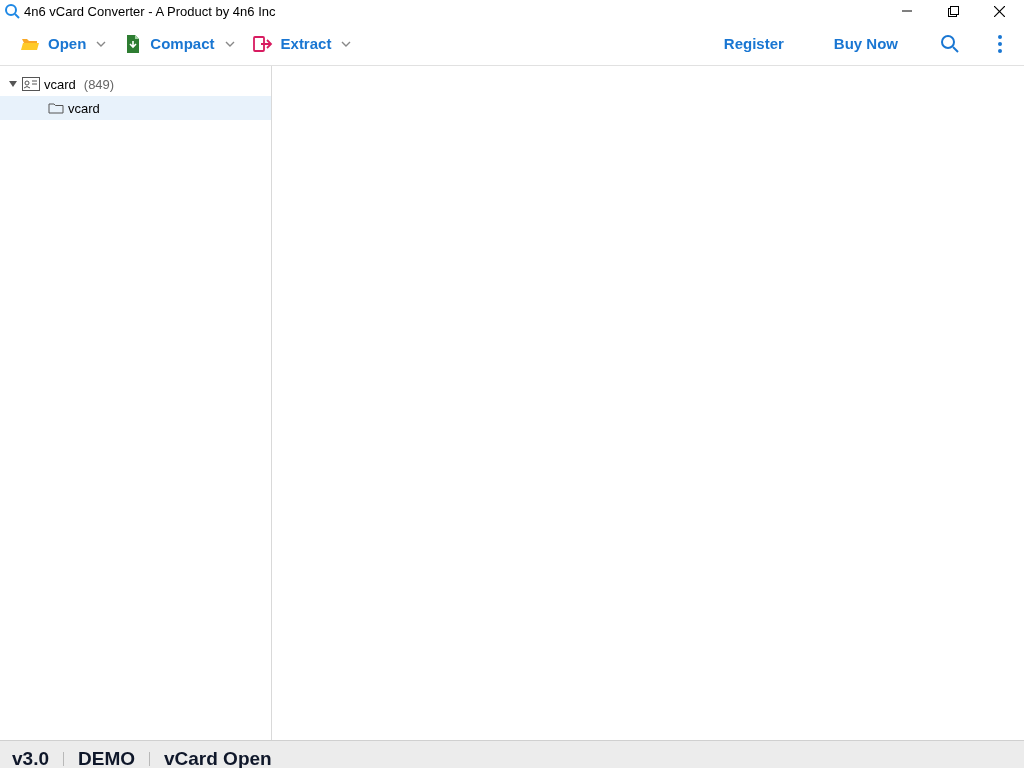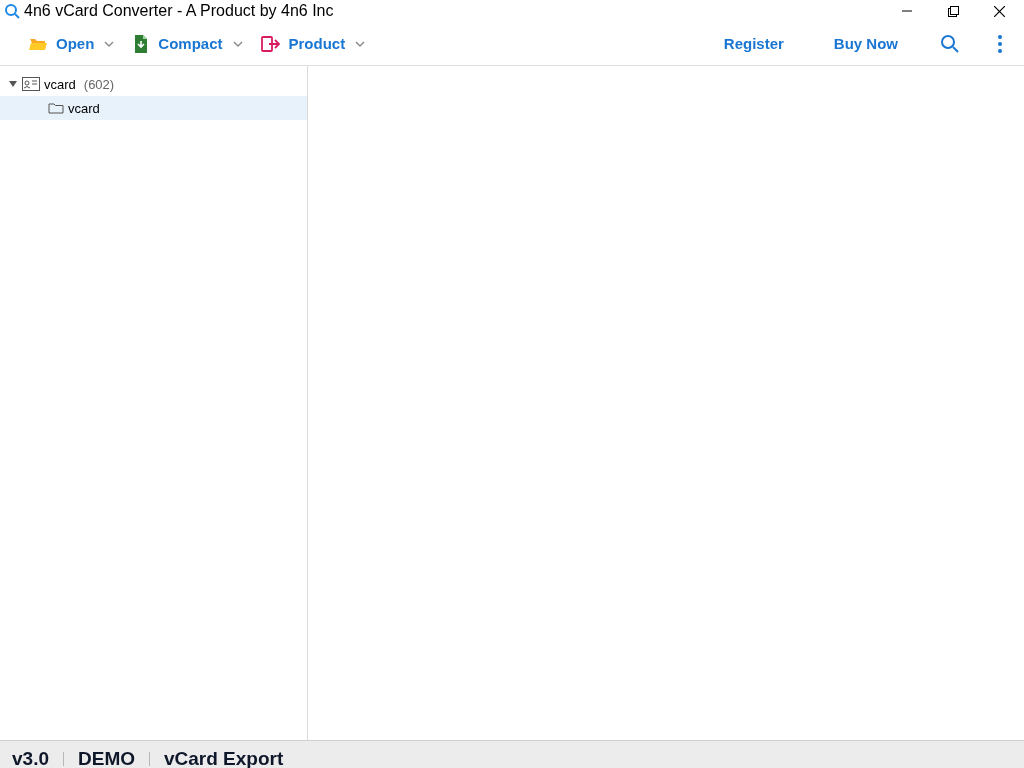--- a/index.html
+++ b/index.html
@@ -1,28 +1,28 @@
 <!DOCTYPE html>
 <html><head>
 <meta charset="utf-8">
 <style>
   * { box-sizing: border-box; margin: 0; padding: 0; }
   html, body { width: 1024px; height: 768px; font-family: "Segoe UI", Arial, sans-serif; background: #fff; overflow: hidden; }
   .titlebar { height: 22px; display: flex; align-items: center; padding: 0 2px 0 4px; background: #fff; }
-  .titlebar .title-text { font-size: 16px; color: #000; margin-left: 4px; }
+  .titlebar .title-text { font-size: 13px; color: #000; margin-left: 4px; }
   .titlebar .spacer { flex: 1; }
   .winbtn { width: 46px; height: 22px; display: flex; align-items: center; justify-content: center; color: #000; }
-  .toolbar { height: 44px; border-bottom: 1px solid #e1e1e1; display: flex; align-items: center; padding: 0 8px 0 28px; gap: 18px; background: #fff; }
+  .toolbar { height: 44px; border-bottom: 1px solid #e1e1e1; display: flex; align-items: center; padding: 0 8px 0 20px; gap: 18px; background: #fff; }
   .tbtn { display: flex; align-items: center; gap: 8px; font-size: 15px; font-weight: 600; color: #1976d2; cursor: pointer; }
   .tbtn .caret { margin-left: 2px; }
   .toolbar .grow { flex: 1; }
   .rlink { font-size: 15px; font-weight: 600; color: #1976d2; cursor: pointer; margin-right: 18px; margin-left: 14px; }
   .ricon { width: 32px; display: flex; align-items: center; justify-content: center; cursor: pointer; }
   .workspace { display: flex; height: calc(768px - 22px - 44px - 28px); }
-  .sidebar { width: 308px; border-right: 1px solid #d9d9d9; display: flex; flex-direction: column; background: #fff; }
+  .sidebar { width: 272px; border-right: 1px solid #d9d9d9; display: flex; flex-direction: column; background: #fff; }
   .tree { flex: 1; padding-top: 6px; font-size: 13px; color: #000; }
   .tree-row { display: flex; align-items: center; height: 24px; padding-left: 8px; gap: 4px; }
   .tree-row.root { }
   .tree-row.child { background: #e8f2fb; padding-left: 48px; }
   .tree-count { color: #666; margin-left: 4px; }
   .compact-bar { height: 30px; border-top: 1px solid #e6e6e6; display: flex; align-items: center; justify-content: flex-end; padding: 0 10px; gap: 8px; font-size: 13px; font-weight: 600; color: #333; }
   .toggle { width: 30px; height: 14px; border-radius: 8px; background: #d6d6d6; position: relative; }
   .toggle::before { content: ""; position: absolute; left: 1px; top: 0px; width: 14px; height: 14px; border-radius: 50%; background: #fff; box-shadow: 0 0 2px rgba(0,0,0,.3); }
   .content { flex: 1; background: #fff; }
   .statusbar { height: 36px; background: #ececec; border-top: 1px solid #d0d0d0; display: flex; align-items: center; padding: 0 12px; font-size: 19px; font-weight: 600; color: #0f172a; gap: 14px; }
@@ -92,21 +92,21 @@
     </span>
   </div>
 
   <div class="tbtn">
     <span>
       <svg width="20" height="18" viewBox="0 0 20 18">
           <rect x="1" y="2" width="10" height="14" rx="1" fill="none" stroke="#d81b60" stroke-width="1.8"></rect>
           <path d="M8 9 h9 M14 5 l4 4 l-4 4" fill="none" stroke="#d81b60" stroke-width="1.8"></path>
         </svg>
     </span>
-    <span>Product</span>
+    <span>Extract</span>
     <span class="caret">
       <svg width="10" height="10" viewBox="0 0 10 10">
           <path d="M1 3 L5 7 L9 3" fill="none" stroke="#888" stroke-width="1.4"></path>
         </svg>
     </span>
   </div>
 
   <div class="grow"></div>
 
   <span class="rlink">Register</span>
@@ -142,34 +142,34 @@
         <span>
           <svg width="18" height="14" viewBox="0 0 18 14">
               <rect x="0.5" y="0.5" width="17" height="13" fill="none" stroke="#555"></rect>
               <circle cx="5" cy="6" r="2" fill="none" stroke="#555"></circle>
               <path d="M2 11 q3 -3 6 0" fill="none" stroke="#555"></path>
               <line x1="10" y1="4" x2="15" y2="4" stroke="#555"></line>
               <line x1="10" y1="7" x2="15" y2="7" stroke="#555"></line>
             </svg>
         </span>
         <span>vcard</span>
-        <span class="tree-count">(602)</span>
+        <span class="tree-count">(849)</span>
       </div>
       <div class="tree-row child">
         <span>
           <svg width="16" height="12" viewBox="0 0 16 12">
               <path d="M1 2 h5 l1.5 1.5 H15 V11 H1 z" fill="none" stroke="#555"></path>
             </svg>
         </span>
         <span>vcard</span>
       </div>
     </div>
   </div>
   <div class="content"></div>
 </div>
 
 <div class="statusbar">
   <span>v3.0</span>
   <div class="sep"></div>
   <span>DEMO</span>
   <div class="sep"></div>
-  <span>vCard Export</span>
+  <span>vCard Open</span>
 </div>
 
 </body></html>

